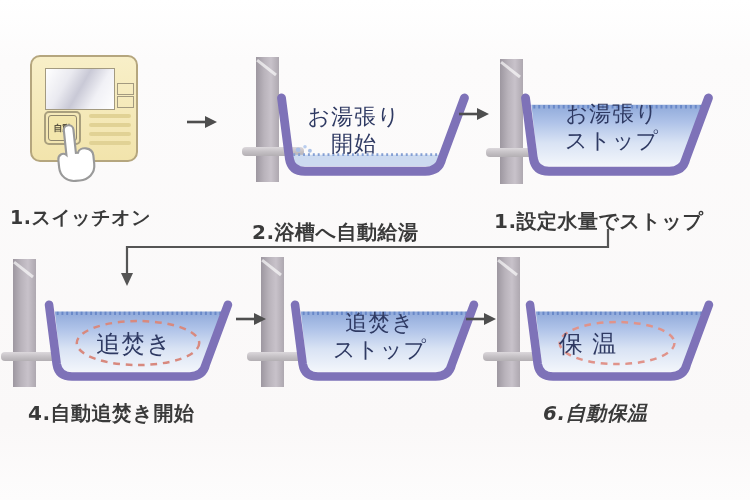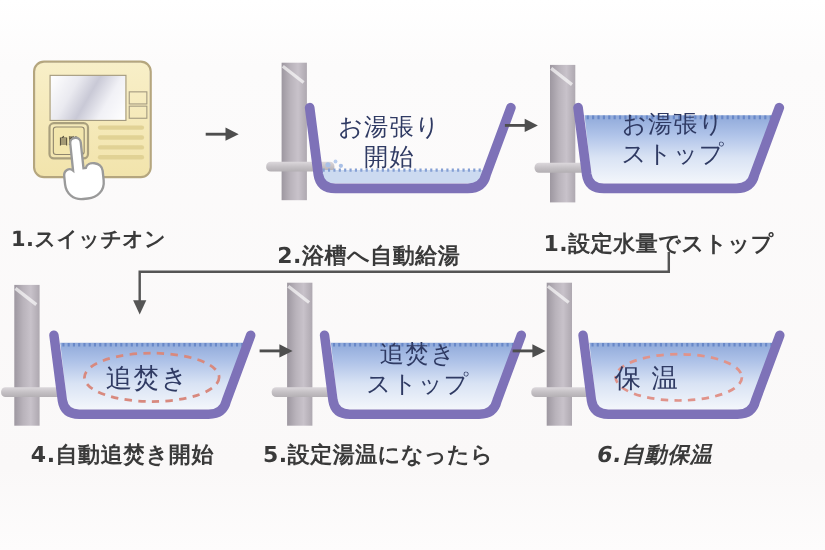--- a/index.html
+++ b/index.html
@@ -161,21 +161,20 @@
     <svg class="abs" style="left:286px;top:300px;" width="196" height="88" viewBox="0 0 200 92">
       <path d="M13,12 L20,75 L165,75 L189,12 Z" fill="url(#waterGrad)"></path>
       <line x1="15" y1="14" x2="187" y2="14" stroke="#6888c8" stroke-width="3.5" stroke-dasharray="2 3"></line>
       <path d="M7,5 L15,67 Q17,80 31,80 L154,80 Q168,80 171,67 L194,5" fill="none" stroke="#7e72b8" stroke-width="9" stroke-linecap="round" stroke-linejoin="round"></path>
     </svg>
     <div class="tub-caption" style="left:300px;top:310px;width:160px;">
       <span>追焚き</span><br>
       <span>ストップ</span>
     </div>
     <div class="step-label" style="left:239px;top:392px;width:230px;line-height:1.18;">
-      <span>5.設定湯温になったら</span>
     </div>
   </div>
 
   <div>
     <div class="pillar" style="left:497px;top:257px;height:130px;"></div>
     <div class="pipe" style="left:483px;top:352px;width:58px;"></div>
     <svg class="abs" style="left:521px;top:300px;" width="196" height="88" viewBox="0 0 200 92">
       <path d="M13,12 L20,75 L165,75 L189,12 Z" fill="url(#waterGrad)"></path>
       <line x1="15" y1="14" x2="187" y2="14" stroke="#6888c8" stroke-width="3.5" stroke-dasharray="2 3"></line>
       <ellipse cx="98" cy="45" rx="60" ry="22" fill="none" stroke="#e0938a" stroke-width="2.6" stroke-dasharray="7 6"></ellipse>

